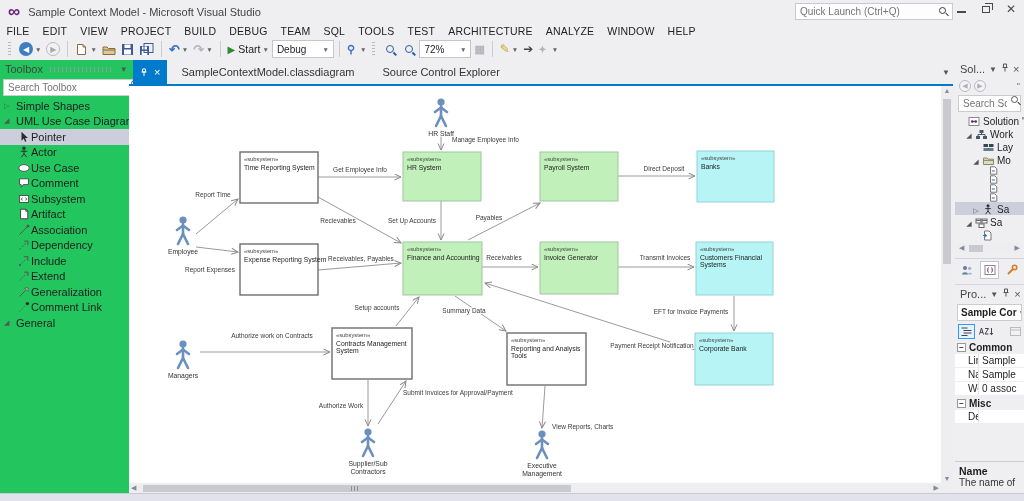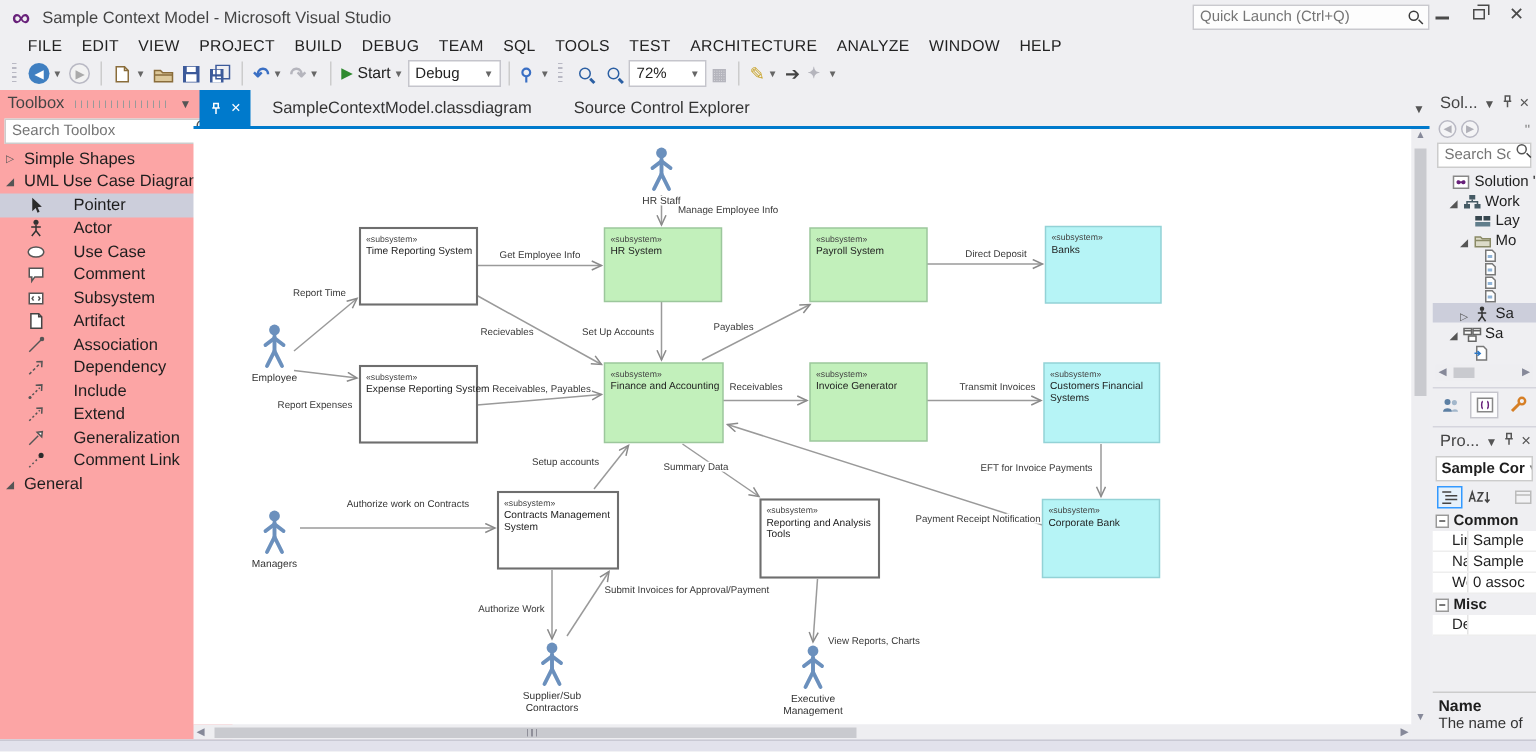--- a/index.html
+++ b/index.html
@@ -12,50 +12,50 @@
   #window-title{color:#444;font-size:11px}
   #quick-launch{position:absolute;left:795px;top:3px;width:158px;height:17px;background:#fdfdfd;border:1px solid #c9c9ce;display:flex;align-items:center}
   #quick-launch input{flex:1;border:none;outline:none;background:transparent;font-family:inherit;font-size:10px;color:#777;padding:0 4px}
   .lens{width:7px;height:7px;border:1.4px solid #3b3b3b;border-radius:50%;position:relative;margin:0 6px 2px 0;flex:none}
   .lens::after{content:"";position:absolute;left:5px;top:6px;width:4px;height:1.4px;background:#3b3b3b;transform:rotate(45deg)}
   #win-buttons{position:absolute;right:8px;top:4px;display:flex;gap:16px;align-items:center}
   .win-min{width:9px;height:8px;border-bottom:2px solid #4a4a4a}
   .win-restore{width:8px;height:7px;border:1px solid #4a4a4a;box-shadow:2px -2px 0 -0px #efeff2,3px -3px 0 0px #4a4a4a}
   .win-close{color:#4a4a4a;font-size:12px;line-height:10px}
   
-  #menubar{left:0;top:23px;width:1024px;height:15px;display:flex;align-items:center;padding-left:12px}
+  #menubar{left:0;top:23px;width:1024px;height:15px;display:flex;align-items:center;padding-left:0}
   #menubar span{padding:0 6.5px;font-size:10.5px;color:#222;letter-spacing:.2px}
   
   #toolbar{left:0;top:38px;width:1024px;height:22px;display:flex;align-items:center;padding-left:8px;gap:1px}
   .grip{width:3px;height:14px;margin-right:5px;background:repeating-linear-gradient(180deg,#b9b9c4 0 1px,transparent 1px 3px)}
   .sep{width:1px;height:16px;background:#ccc;margin:0 4px}
   .tbtn{display:flex;align-items:center;padding:0 2px;height:20px}
   .caret{font-size:6.5px;color:#666;margin-left:2px}
   .circ{width:14px;height:14px;border-radius:50%;display:flex;align-items:center;justify-content:center;font-size:8px}
   .circ.back{background:#3f7fc1;color:#fff}
   .circ.fwd{background:#f2f2f2;border:1px solid #b9b9c4;color:#aaa}
   .glyph-blue{color:#3a6fc4;font-size:13px;font-weight:bold}
   .glyph-gray{color:#b5b5bd;font-size:13px;font-weight:bold}
   .glyph-dark{color:#444;font-size:12px}
   .play{color:#2f8a2f;font-size:10px;margin-right:3px}
   .tlabel{font-size:10.5px;color:#222}
   .combo{height:18px;border:1px solid #c5c5cc;background:#fff;display:flex;align-items:center;justify-content:space-between;padding:0 4px;font-size:10px;color:#222}
   .lens2{width:8px;height:8px;border:1.6px solid #2b5fa3;border-radius:50%;position:relative;margin:0 3px}
   .lens2::after{content:"";position:absolute;left:6px;top:7px;width:4px;height:1.6px;background:#2b5fa3;transform:rotate(45deg)}
   
-  #toolbox{left:0;top:60px;width:155px;height:433px;background:#fca5a5}
+  #toolbox{left:0;top:60px;width:155px;height:433px;background:#22c55e}
   .panel-header{height:18px;display:flex;align-items:center;padding:0 5px;font-size:11px;color:#444;gap:4px}
   .hdr-fill{flex:1;height:5px;margin:0 3px;background:repeating-linear-gradient(90deg,#999 0 1px,transparent 1px 4px)}
   .hdr-ic{color:#555;font-size:8px}
   .searchbox{height:17px;margin:1px 3px 2px 3px;background:#fff;border:1px solid #ccc;display:flex;}
   .searchbox input{flex:1;border:none;outline:none;background:transparent;font-family:inherit;font-size:10px;color:#888;padding:0 4px;min-width:0}
   .tbx-row{height:15.5px;display:flex;align-items:center;font-size:11px;white-space:nowrap;overflow:hidden}
   .tbx-group{padding-left:4px;gap:4px}
   .tri{font-size:7px;color:#555;width:8px;flex:none}
-  .tbx-item{padding-left:17px;gap:19px}
+  .tbx-item{padding-left:17px;gap:1px}
   .tbx-item.selected{background:#cccedb}
   .tbx-ic{width:13px;height:12px;flex:none;display:flex;align-items:center;justify-content:center}
   .tbx-ic svg{display:block}
   #toolbox-empty{margin:13px 7px;text-align:center;font-size:11px;line-height:1.35;color:#1e1e1e}
   
   #editor{left:129px;top:60px;width:824px;height:433px}
   #tabstrip{position:absolute;left:0;top:0;width:100%;height:26px;border-bottom:2px solid #007acc;display:flex;align-items:flex-end;padding-left:4px}
   .tab{height:24px;display:flex;align-items:center;font-size:11px;padding:0 7px;color:#333;white-space:nowrap}
   .tab.active{background:#007acc;color:#fff;gap:6px}
   .tab.inactive{padding:0 14px}

